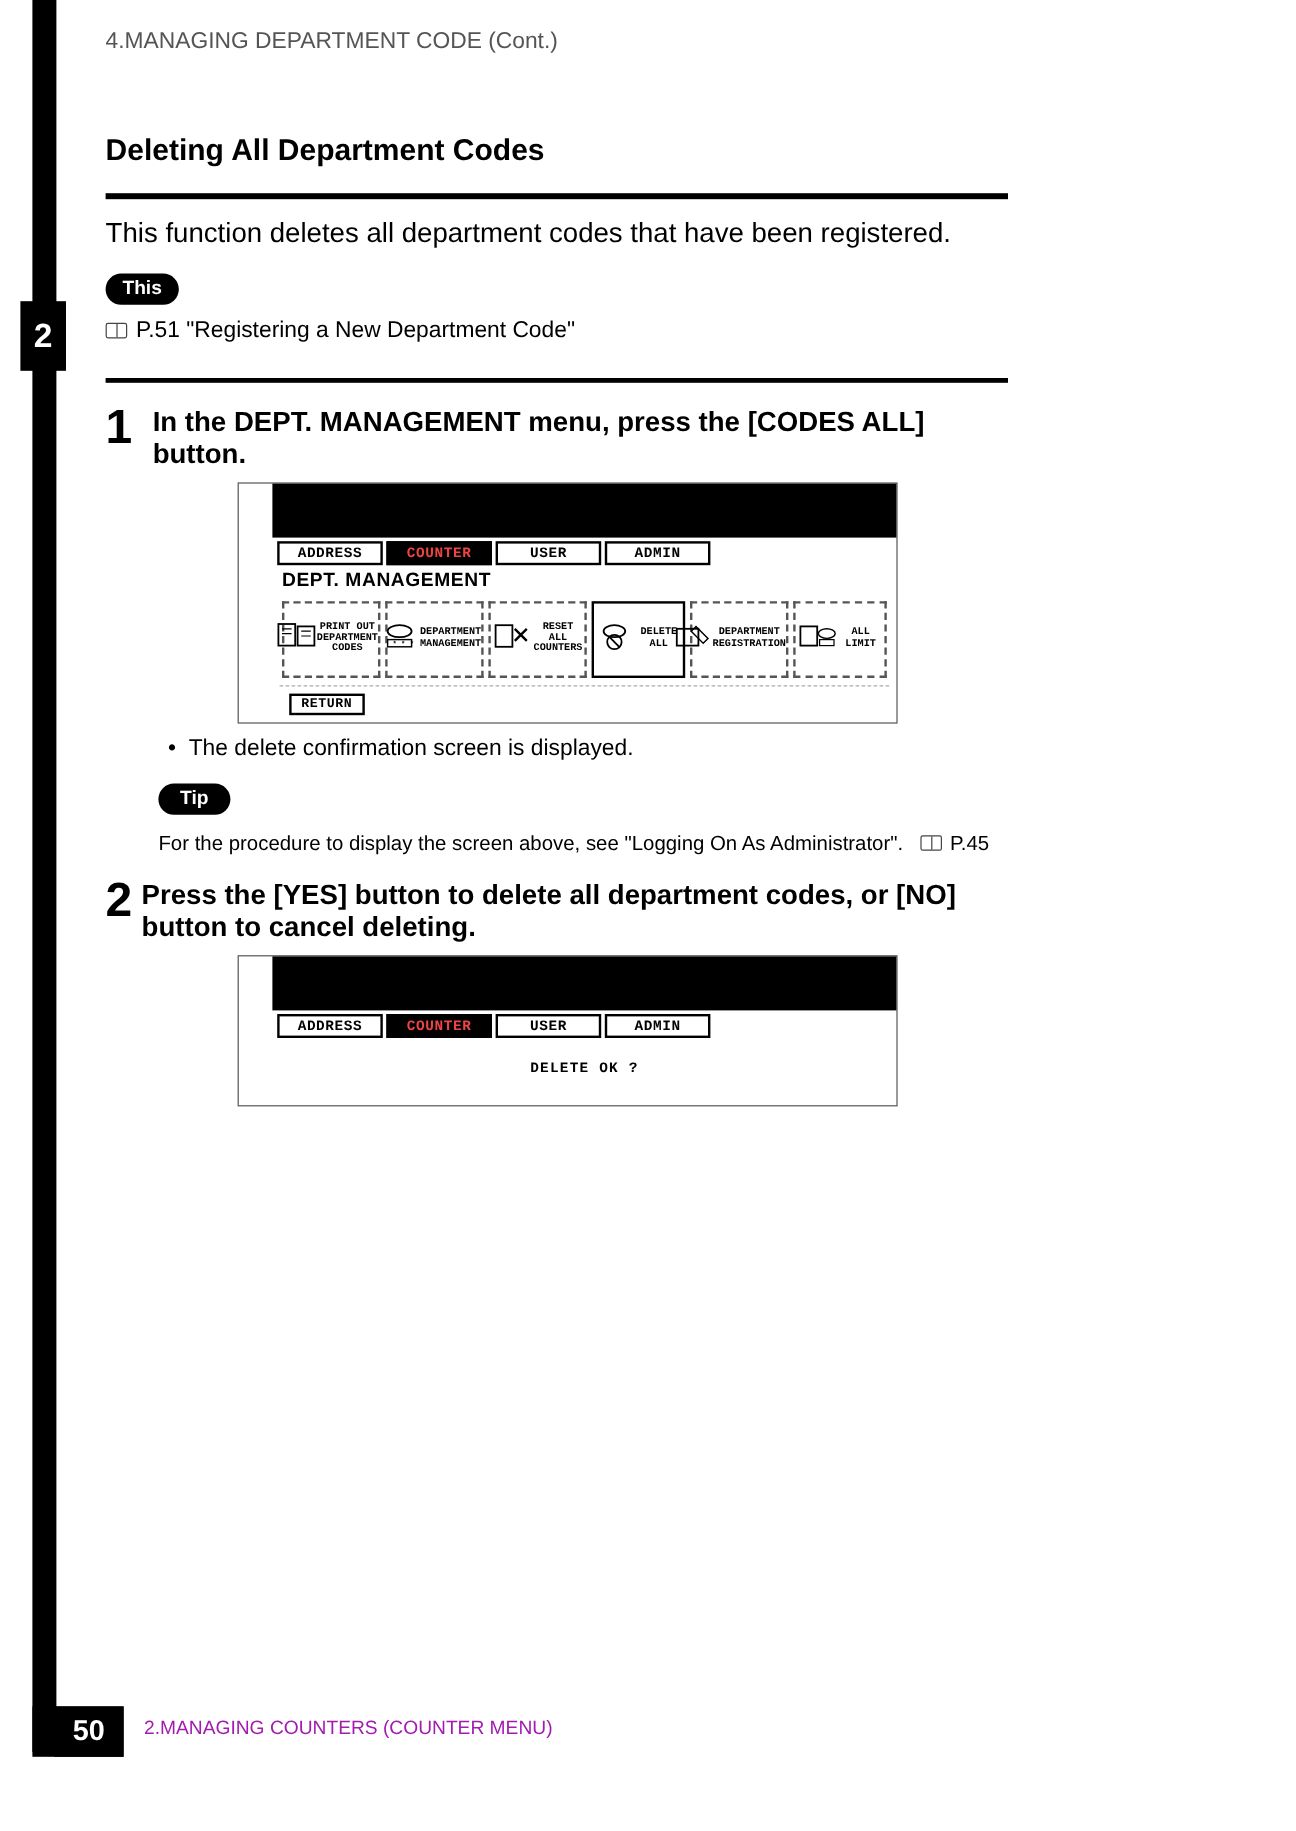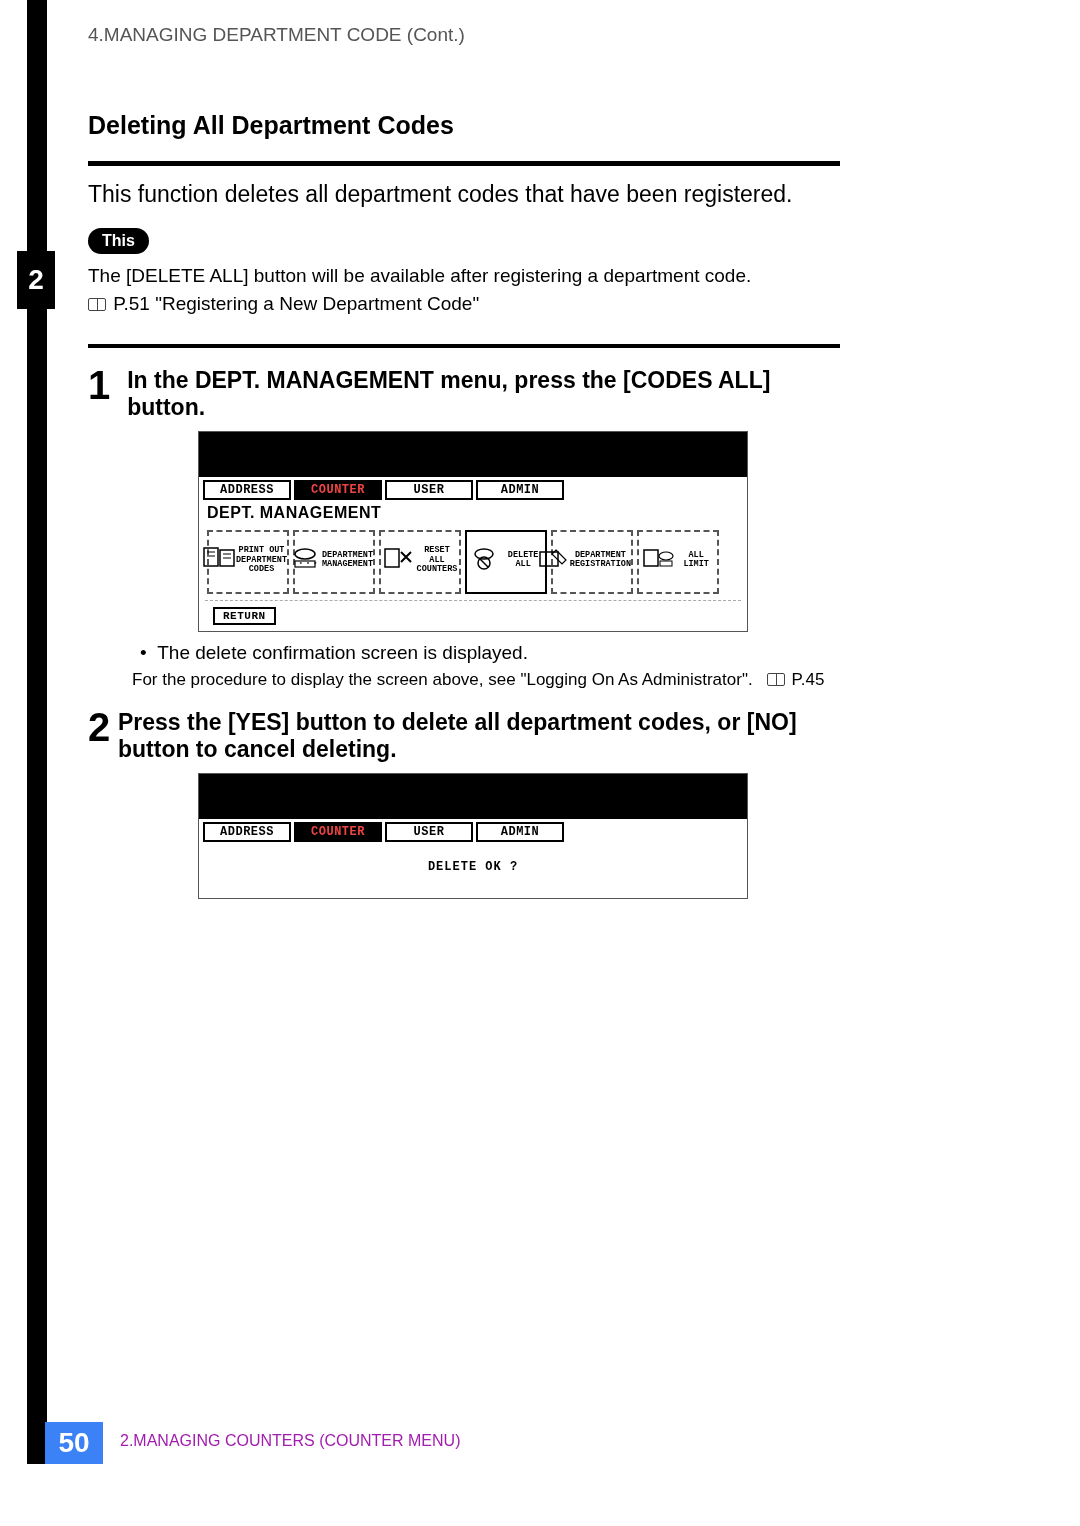--- a/index.html
+++ b/index.html
@@ -20,26 +20,26 @@
       width: 20px;
       height: 1460px;
       background: #000;
     }
     .page-number-box {
       position: absolute;
       left: 45px;
       top: 1422px;
       width: 58px;
       height: 42px;
-      background: #3b82f6;
+      background: #000000;
       color: #fff;
       display: flex;
       align-items: center;
       justify-content: center;
-      font-size: 28px;
+      font-size: 24px;
       font-weight: bold;
     }
     .bottom-strip {
         position: absolute;
         left: 27px;
         top: 1422px;
         width: 76px;
         height: 42px;
         background: #000;
     }
@@ -126,20 +126,21 @@
       background: #444;
     }
     .screen-wrap {
       margin-left: 110px;
       margin-top: 10px;
     }
     .screen {
       width: 550px;
       border: 1px solid #555;
       background: #fff;
+      padding-left: 28px;
     }
     .screen-black {
       height: 45px;
       background: #000;
     }
     .screen-tabs {
       display: flex;
       gap: 3px;
       padding: 3px 4px 0 4px;
       font-family: "Courier New", monospace;
@@ -247,21 +248,20 @@
 
 <div class="top-breadcrumb">4.MANAGING DEPARTMENT CODE (Cont.)</div>
 
 <div class="content">
   <h2>Deleting All Department Codes</h2>
   <hr class="thick-hr">
   <div class="body-text">This function deletes all department codes that have been registered.</div>
 
   <div class="note-badge">This</div>
   <div class="note-body">
-    <div>The [DELETE ALL] button will be available after registering a department code.</div>
     <div>
       <span class="ref-icon"></span>
       <span>P.51 "Registering a New Department Code"</span>
     </div>
   </div>
 
   <hr class="mid-hr">
 
   
   <div class="step-row">
@@ -347,20 +347,23 @@
         </div>
       </div>
       <div class="return-row">
         <span class="return-btn">RETURN</span>
       </div>
     </div>
   </div>
 
   <div class="bullet-row">•&nbsp;&nbsp;<span>The delete confirmation screen is displayed.</span></div>
 
+  <div style="padding-left:44px;">
+    <div class="tip-badge">Tip</div>
+  </div>
   <div class="tip-sub">
     <span>For the procedure to display the screen above, see "Logging On As Administrator".</span>&nbsp;&nbsp;
     <span class="ref-icon"></span>
     <span>P.45</span>
   </div>
 
   
   <div class="step-row" style="margin-top:14px;">
     <div class="step-num">2</div>
     <div class="step-text">Press the [YES] button to delete all department codes, or [NO] button to cancel deleting.</div>

